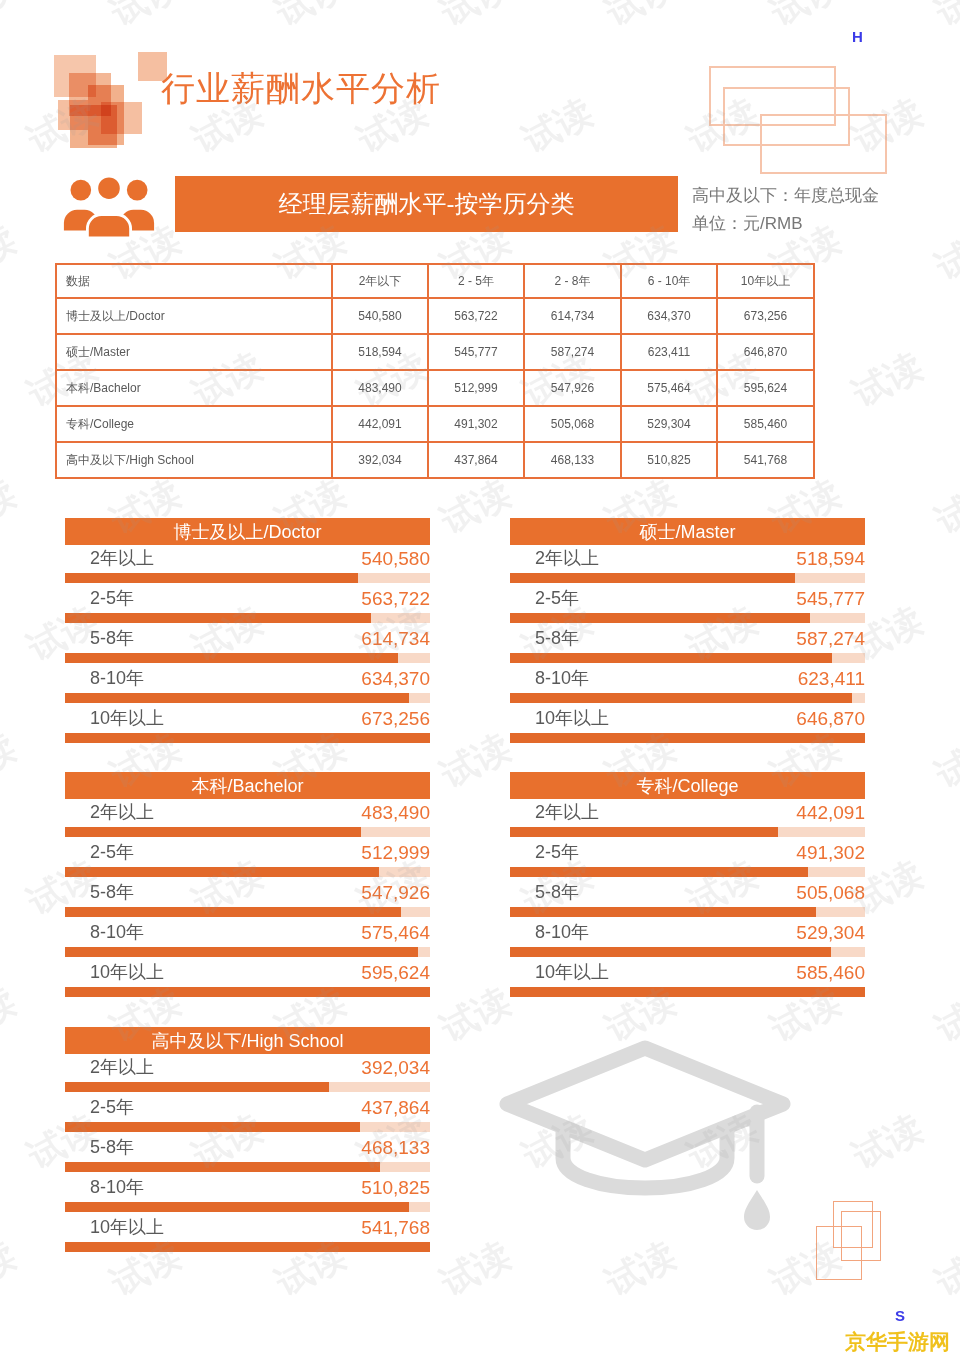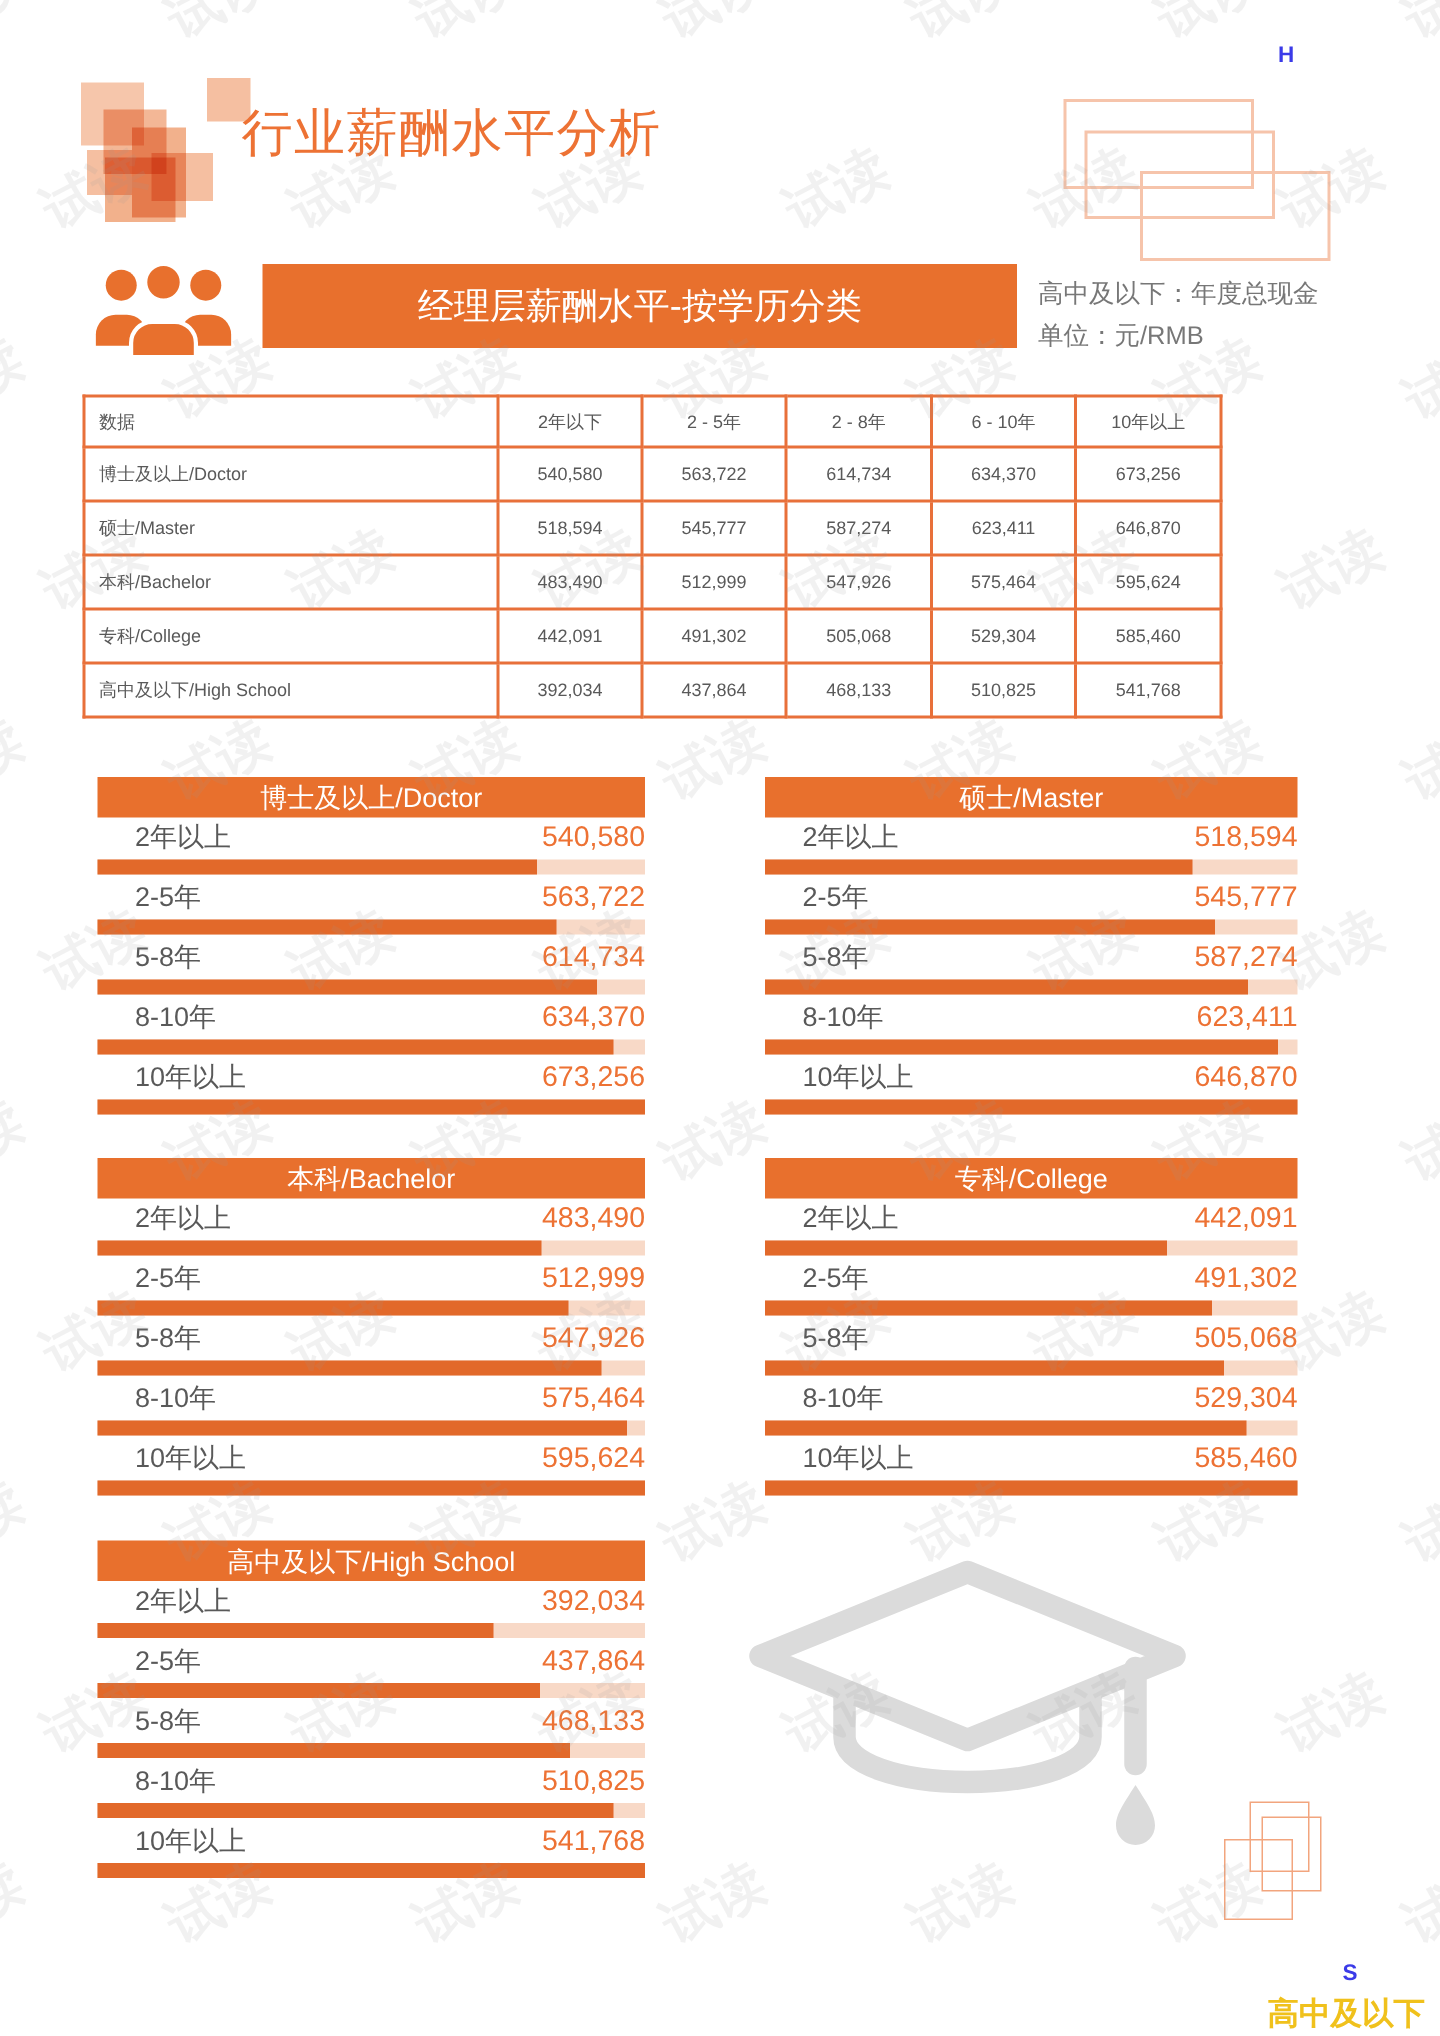--- a/index.html
+++ b/index.html
@@ -413,21 +413,21 @@
   <path d="M262,152 c-9,14 -13,20 -13,27 a13,13 0 0 0 26,0 c0,-7 -4,-13 -13,-27 z" fill="#DBDBDB"></path>
 </svg>
 
 <div>
   <span class="deco-sq" style="left:833px;top:1201px;width:40px;height:47px"></span>
   <span class="deco-sq" style="left:841px;top:1211px;width:40px;height:50px"></span>
   <span class="deco-sq" style="left:816px;top:1226px;width:46px;height:54px"></span>
 </div>
 
 <div class="corner-letter" style="left:895px;top:1307px">S</div>
-<div class="footer-brand">高中及以下</div>
+<div class="footer-brand">京华手游网</div>
 
 <div class="wm-layer">
     <span style="left: -55px; top: -25px;">试读</span>
     <span style="left: 110px; top: -25px;">试读</span>
     <span style="left: 275px; top: -25px;">试读</span>
     <span style="left: 440px; top: -25px;">试读</span>
     <span style="left: 605px; top: -25px;">试读</span>
     <span style="left: 770px; top: -25px;">试读</span>
     <span style="left: 935px; top: -25px;">试读</span>
     <span style="left: 27px; top: 102px;">试读</span>

